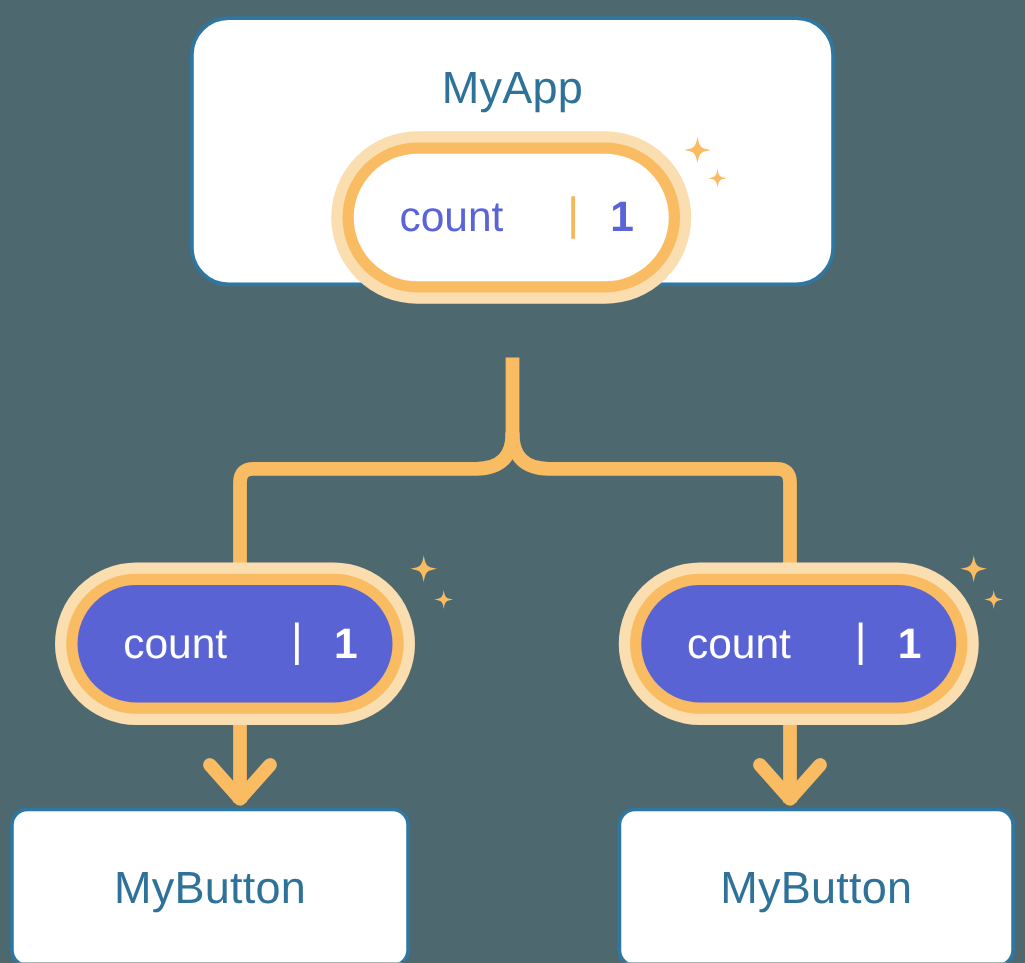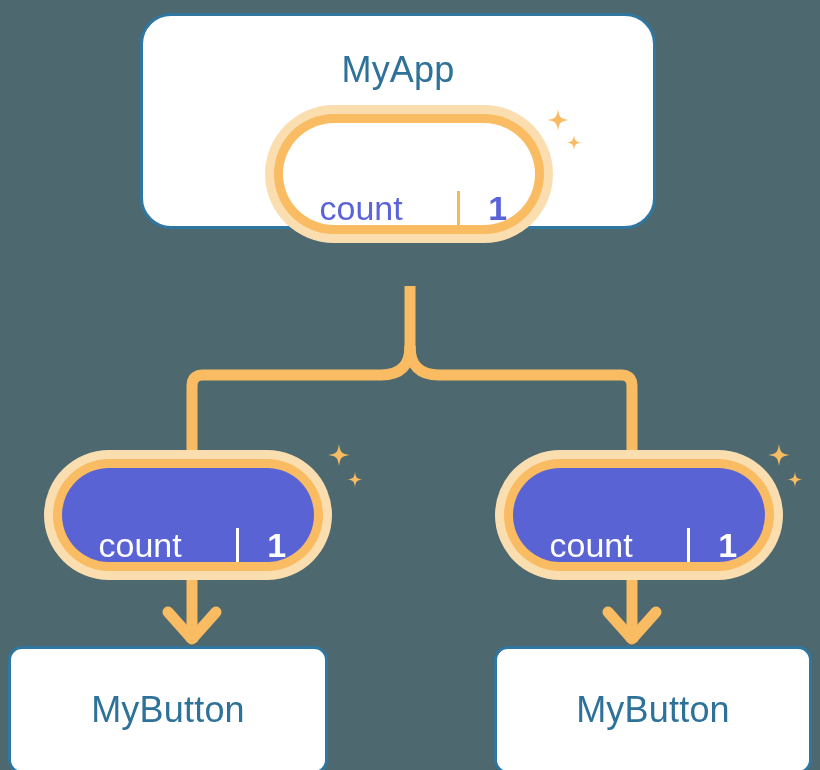--- a/index.html
+++ b/index.html
@@ -40,21 +40,21 @@
   }
   .card-title {
     color: #2e7299;
     font-size: 36px;
     font-weight: 400;
     letter-spacing: 0.2px;
     white-space: nowrap;
   }
 
   #card-myapp {
-    left: 140px;
+    left: 152px;
     top: 13px;
     width: 516px;
     height: 216px;
     border-radius: 31px;
   }
   #card-myapp .card-title {
     position: absolute;
     left: 0; right: 0;
     top: 33px;
     text-align: center;
@@ -83,21 +83,21 @@
     flex: 1;
     border-radius: 999px;
     background: #f9bc62;          
     padding: 9px;
     display: flex;
   }
   .pill-body {
     flex: 1;
     border-radius: 999px;
     display: flex;
-    align-items: flex-end;
+    align-items: center;
     overflow: hidden;
     gap: 18px;
   }
   .pill-key, .pill-val {
     display: flex;
     align-items: center;
     justify-content: center;
     font-size: 34px;
     line-height: 1;
   }

